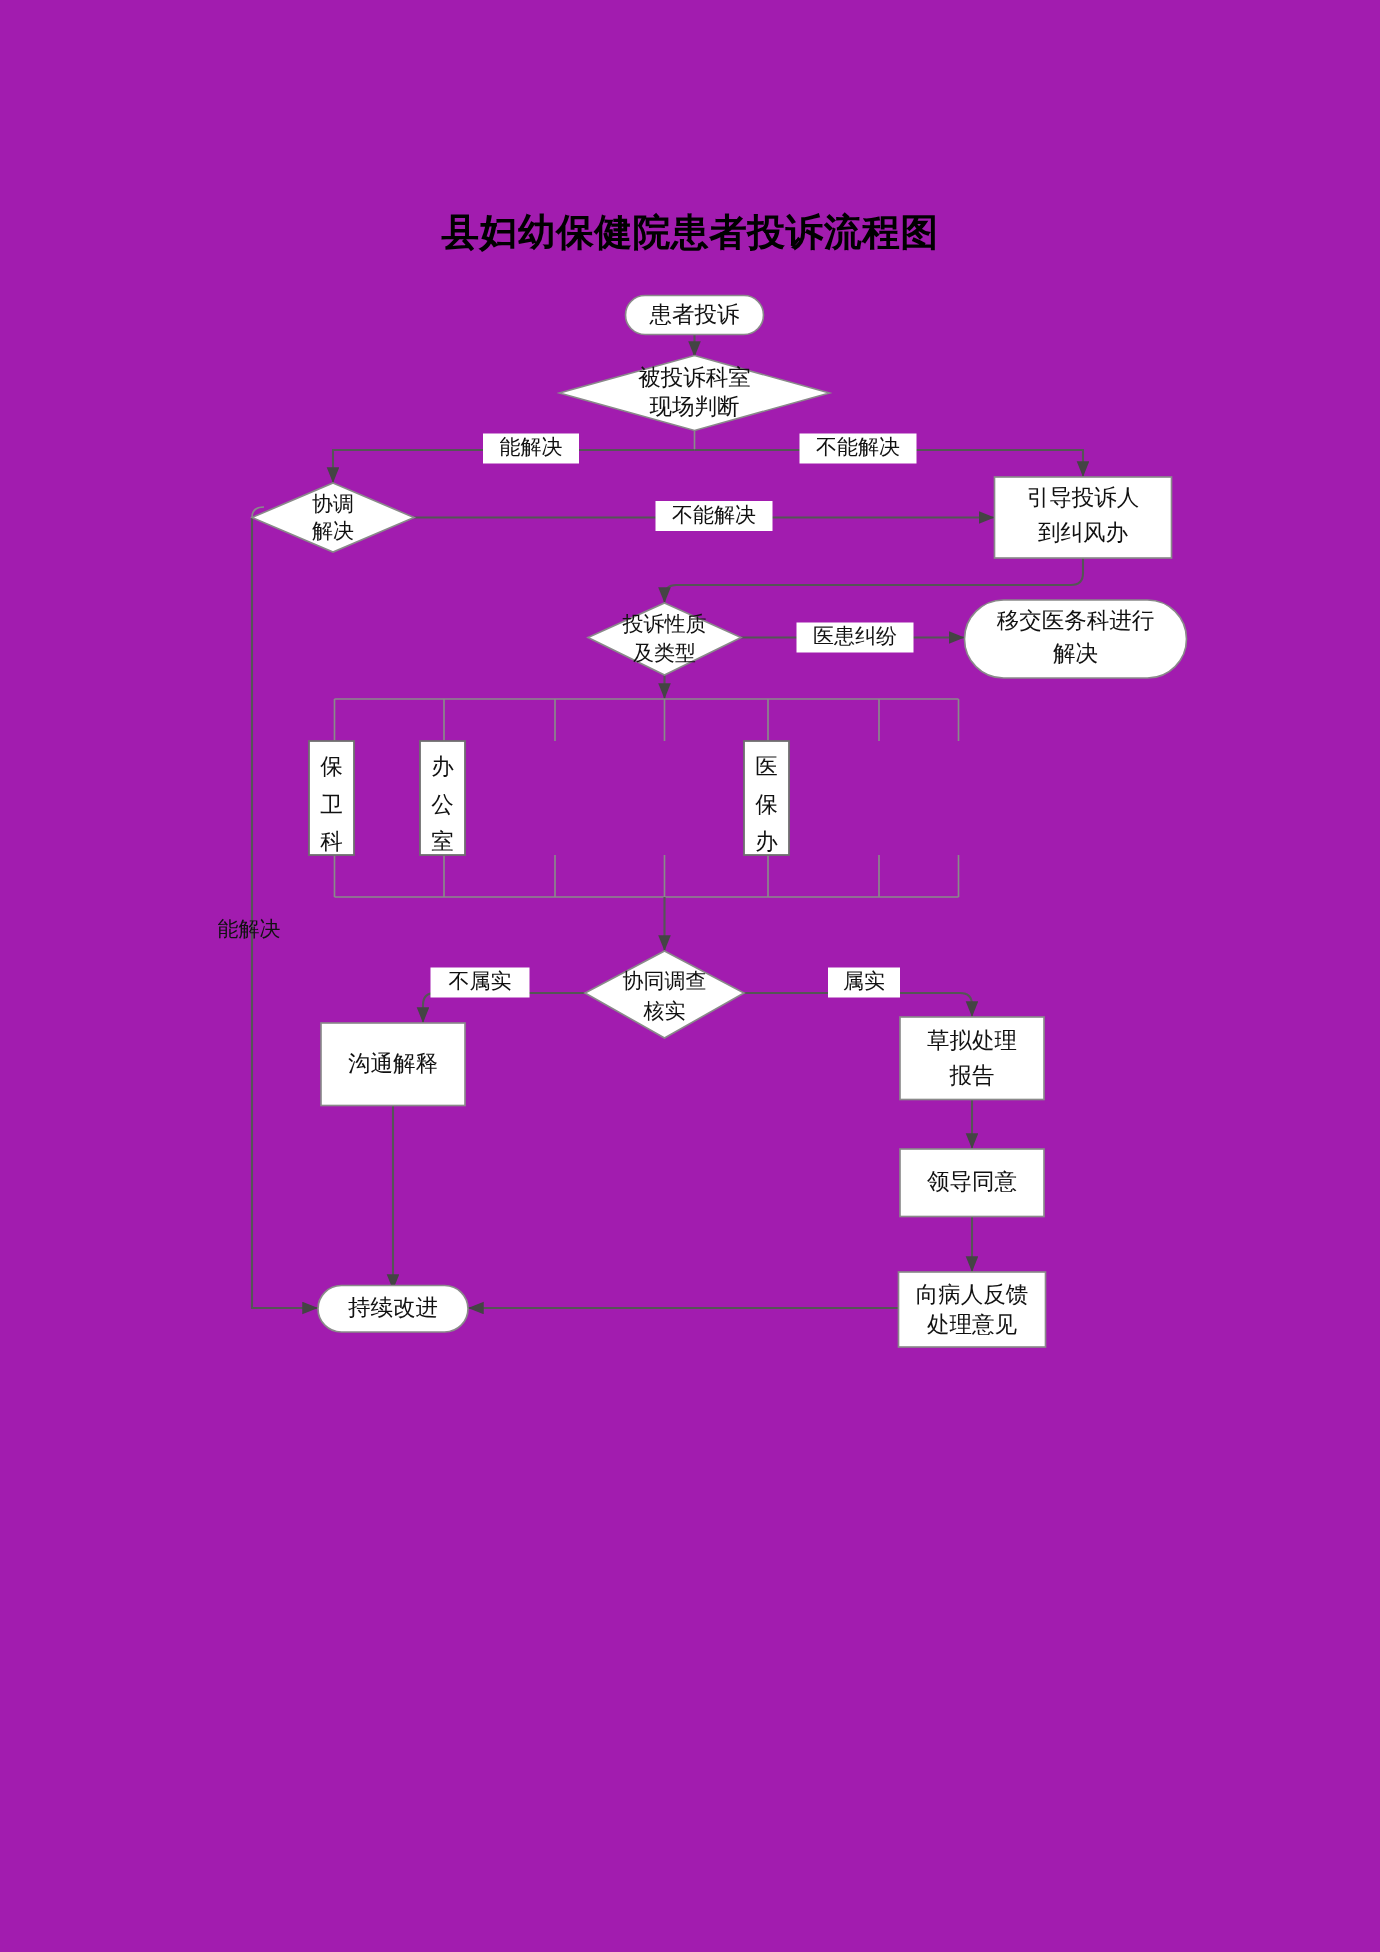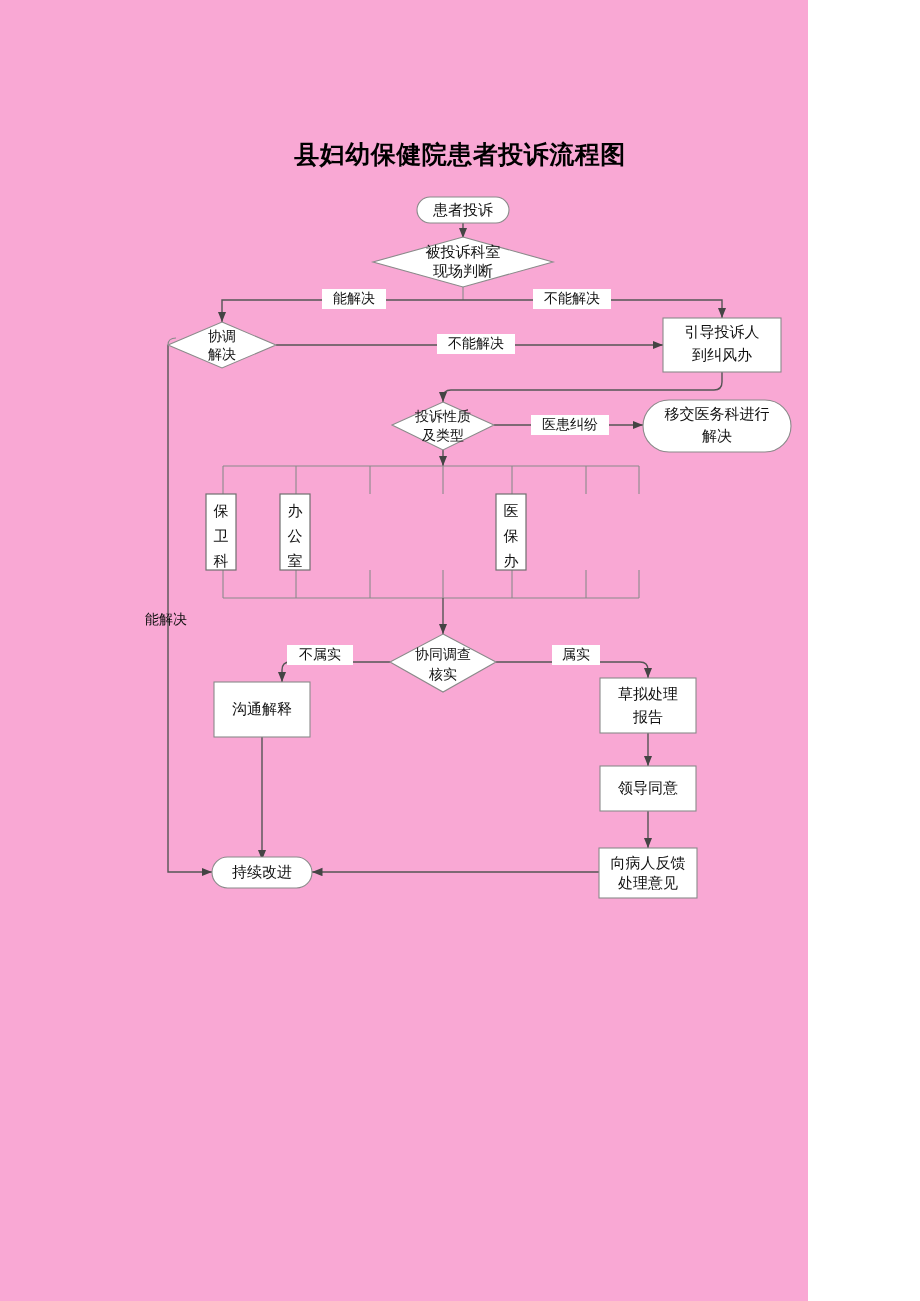--- a/index.html
+++ b/index.html
@@ -6,23 +6,23 @@
     margin: 0;
     padding: 0;
     background: #ffffff;
   }
   body {
     font-family: "Liberation Sans", "DejaVu Sans", sans-serif;
     color: #000000;
   }
   #page {
     position: relative;
-    width: 808px;
+    width: 920px;
     height: 1301px;
-    background: #f9a8d4;
+    background: #a21caf;
     overflow: hidden;
   }
   #title {
     position: absolute;
     left: 0;
     top: 138px;
     width: 920px;
     text-align: center;
     font-size: 25px;
     font-weight: bold;

